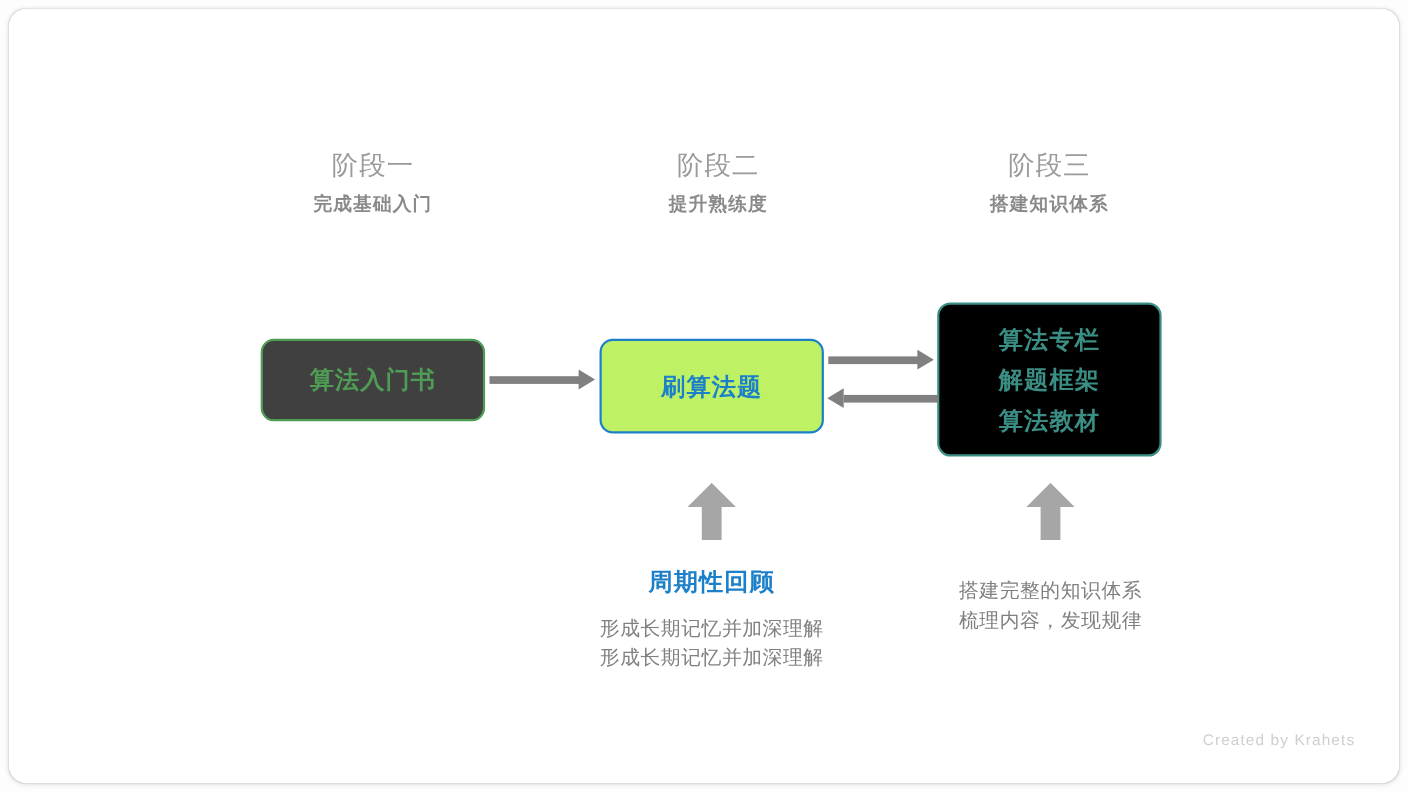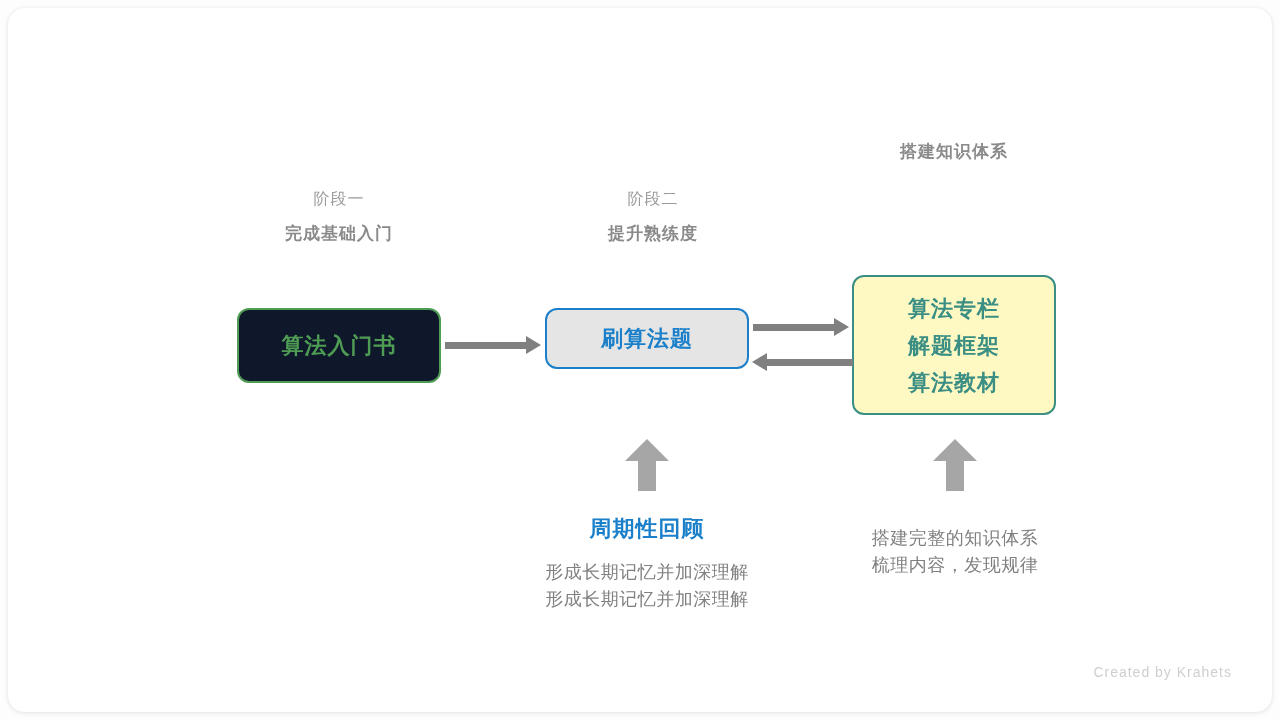--- a/index.html
+++ b/index.html
@@ -27,25 +27,24 @@
   
   .stage {
     position: absolute;
     width: 260px;
     text-align: center;
   }
   .stage-1 { left: 201px; top: 126px; }
   .stage-2 { left: 515px; top: 126px; }
   .stage-3 { left: 816px; top: 126px; }
   .stage-sub {
-    font-size: 16px;
+    font-size: 24px;
     color: #9b9b9b;
     line-height: 34px;
     letter-spacing: 1px;
-    margin-top: 48px;
   }
   .stage-title {
     font-size: 17px;
     font-weight: bold;
     color: #8a8a8a;
     line-height: 36px;
     letter-spacing: 1px;
   }
 
   
@@ -59,35 +58,35 @@
     flex-direction: column;
     align-items: center;
     justify-content: center;
     font-weight: bold;
     font-size: 22px;
     letter-spacing: 1px;
   }
   .box-book {
     left: 229px; top: 300px;
     width: 204px; height: 75px;
-    background: #0f172a;
+    background: #404040;
     border-color: #4f9c54;
     color: #4f9c54;
   }
   .box-practice {
     left: 537px; top: 300px;
-    width: 204px; height: 61px;
-    background: #e5e5e5;
+    width: 204px; height: 86px;
+    background: #bef264;
     border-color: #1b80c9;
     color: #1b80c9;
   }
   .box-system {
     left: 844px; top: 267px;
     width: 204px; height: 140px;
-    background: #fef9c3;
+    background: #000000;
     border-color: #3a8e84;
     color: #3a8e84;
   }
   .box-line { line-height: 37px; }
 
   
   .harrow {
     position: absolute;
     height: 7px;
     background: #808080;
@@ -163,20 +162,21 @@
 
   <div class="stage stage-1">
     <div class="stage-sub">阶段一</div>
     <div class="stage-title">完成基础入门</div>
   </div>
   <div class="stage stage-2">
     <div class="stage-sub">阶段二</div>
     <div class="stage-title">提升熟练度</div>
   </div>
   <div class="stage stage-3">
+    <div class="stage-sub">阶段三</div>
     <div class="stage-title">搭建知识体系</div>
   </div>
 
   <div class="box box-book">
     <div class="box-line">算法入门书</div>
   </div>
 
   <div class="box box-practice">
     <div class="box-line">刷算法题</div>
   </div>

